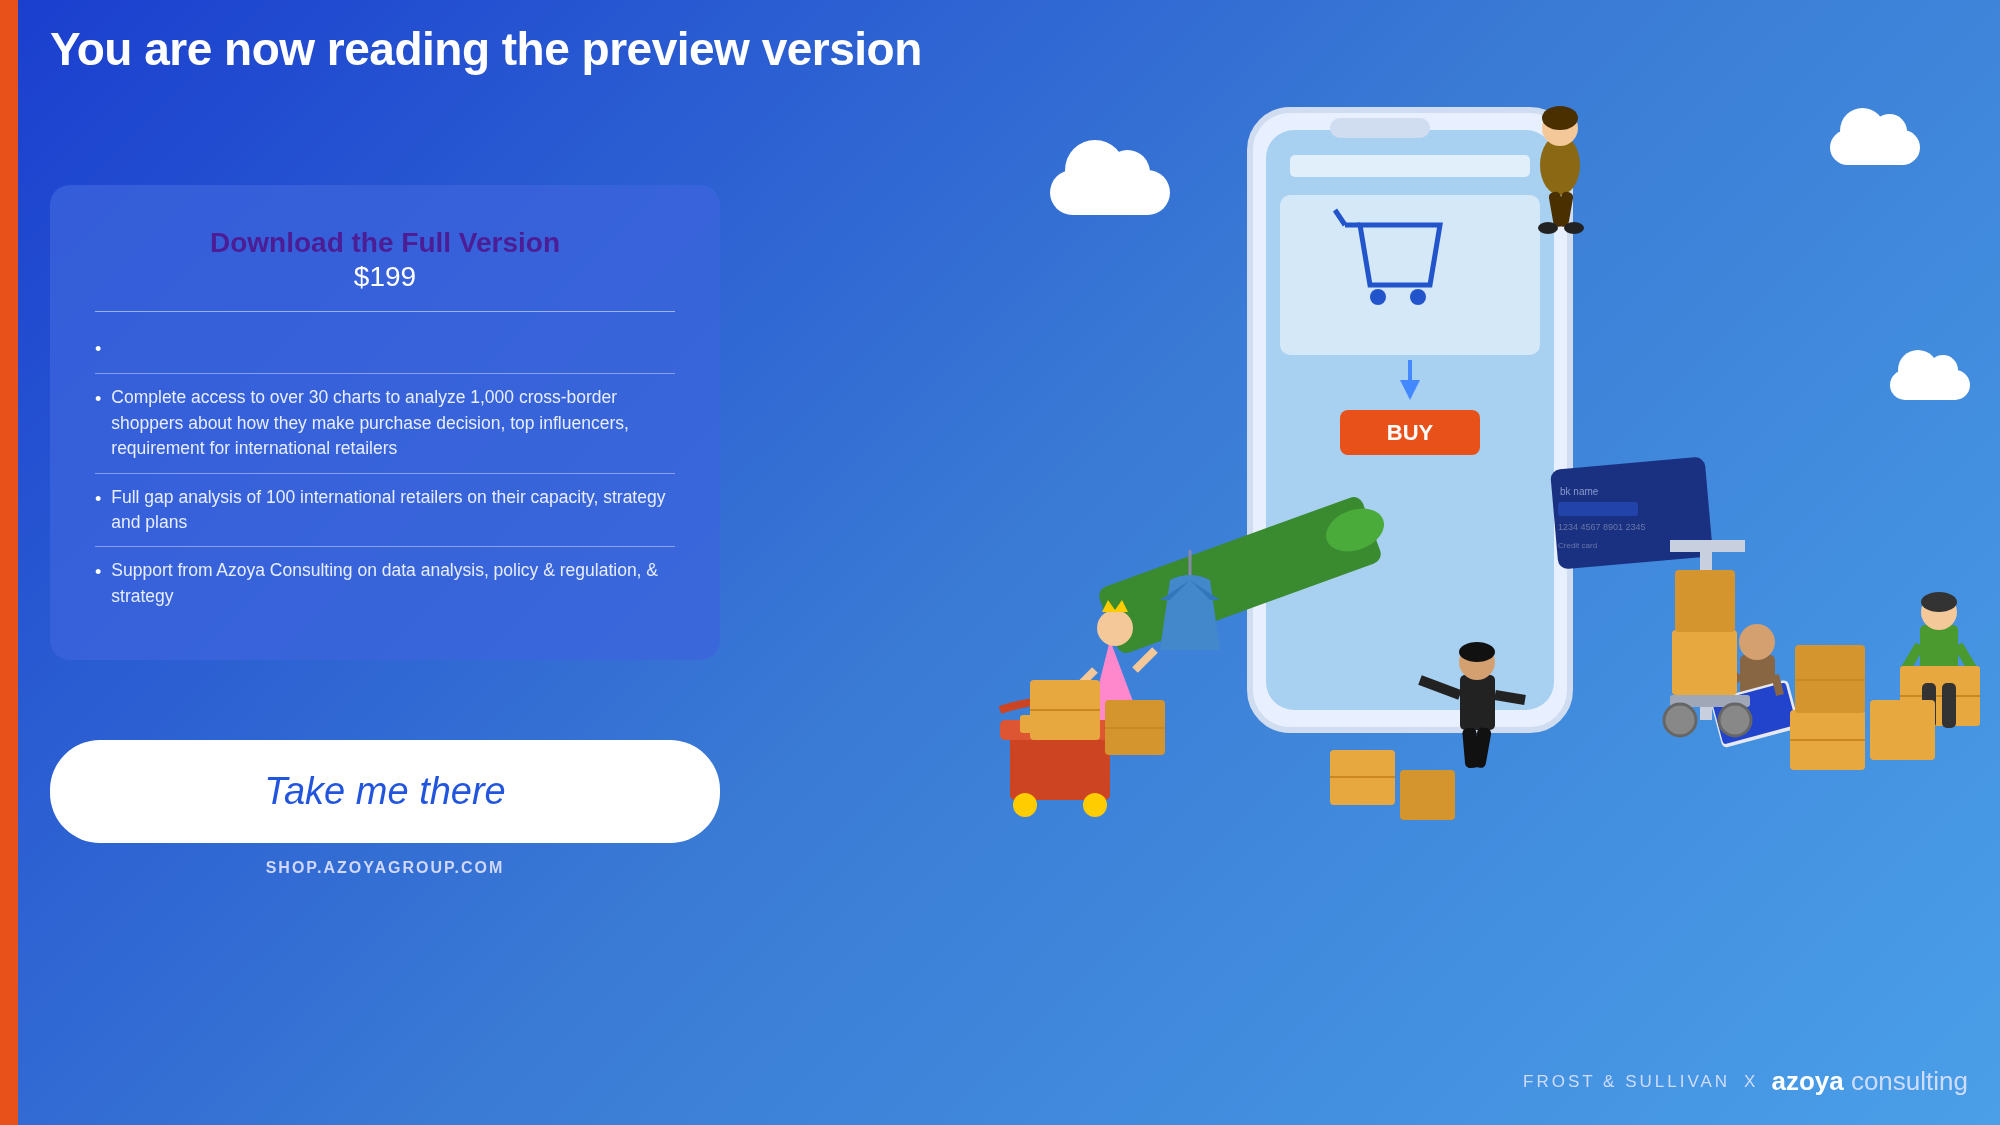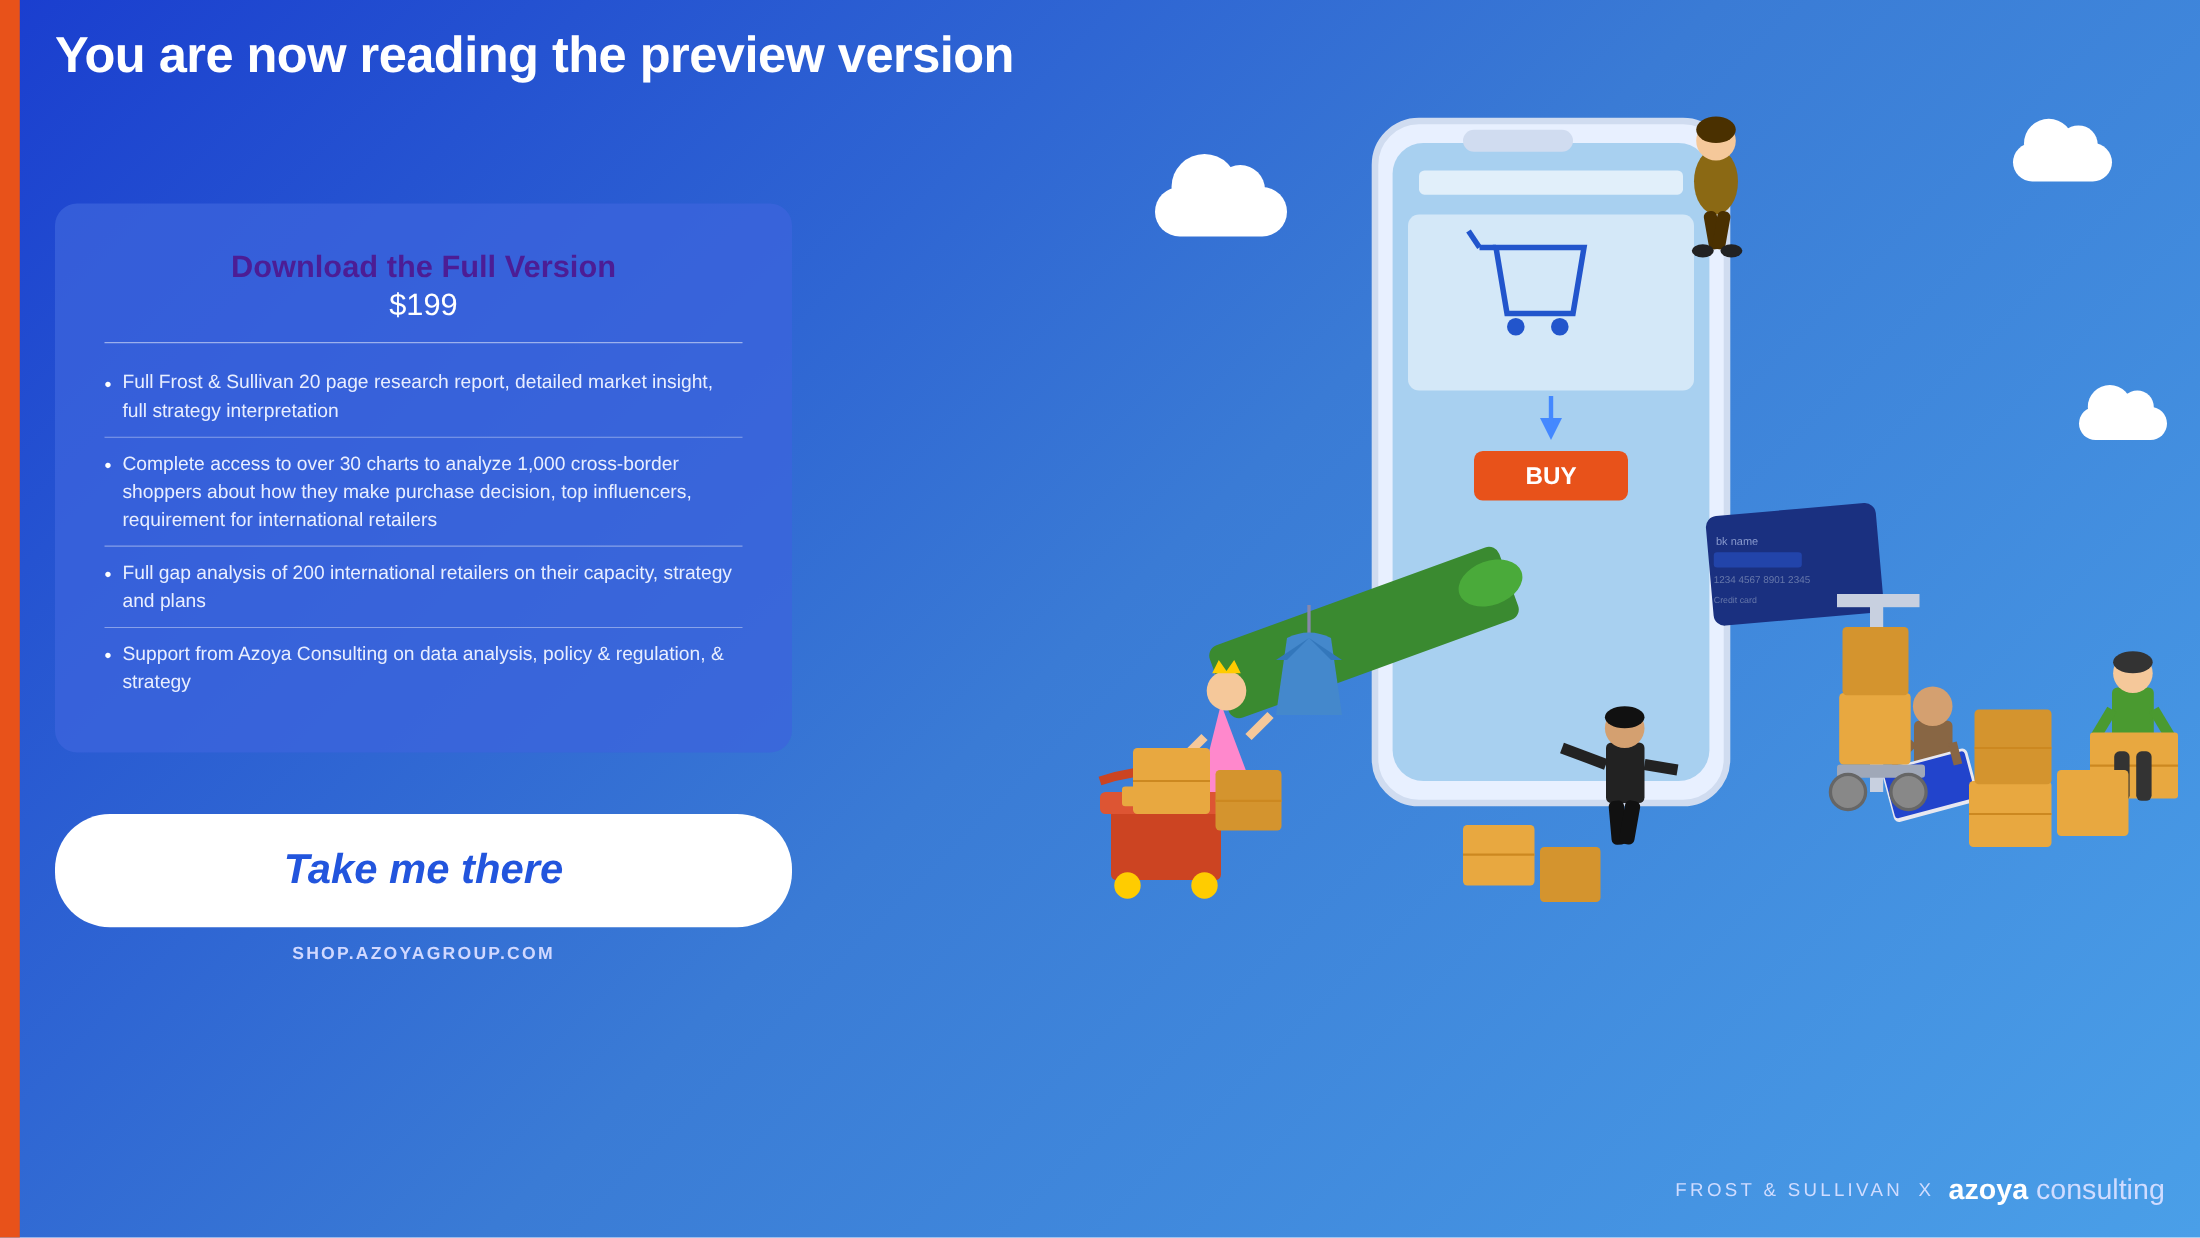--- a/index.html
+++ b/index.html
@@ -112,21 +112,21 @@
       border: none;
       border-radius: 50px;
       padding: 30px 40px;
       cursor: pointer;
       display: block;
     }
 
     .cta-button-text {
       color: #2255dd;
       font-size: 38px;
-      font-weight: 700;
+      font-weight: 400;
       text-align: center;
       font-style: italic;
     }
 
     .cta-subtitle {
       color: #d0d8ff;
       font-size: 16px;
       text-align: center;
       letter-spacing: 2px;
       margin-top: 16px;
@@ -237,29 +237,28 @@
   <h1 class="header-title">You are now reading the preview version</h1>
 </div>
 
 <div class="content-card">
   <p class="card-title">Download the Full Version</p>
   <p class="card-price">$199</p>
   <hr class="divider">
   <ul class="feature-list">
     <li>
       <span class="bullet">•</span>
-      <span>Full Frost &amp; Sullivan 20 page research report, detailed market insight, full strategy interpretation</span>
     </li>
     <li>
       <span class="bullet">•</span>
       <span>Complete access to over 30 charts to analyze 1,000 cross-border shoppers about how they make purchase decision, top influencers, requirement for international retailers</span>
     </li>
     <li>
       <span class="bullet">•</span>
-      <span>Full gap analysis of 200 international retailers on their capacity, strategy and plans</span>
+      <span>Full gap analysis of 100 international retailers on their capacity, strategy and plans</span>
     </li>
     <li>
       <span class="bullet">•</span>
       <span>Support from Azoya Consulting on data analysis, policy &amp; regulation, &amp; strategy</span>
     </li>
   </ul>
 </div>
 
 <div class="cta-area">
   <button class="cta-button">

